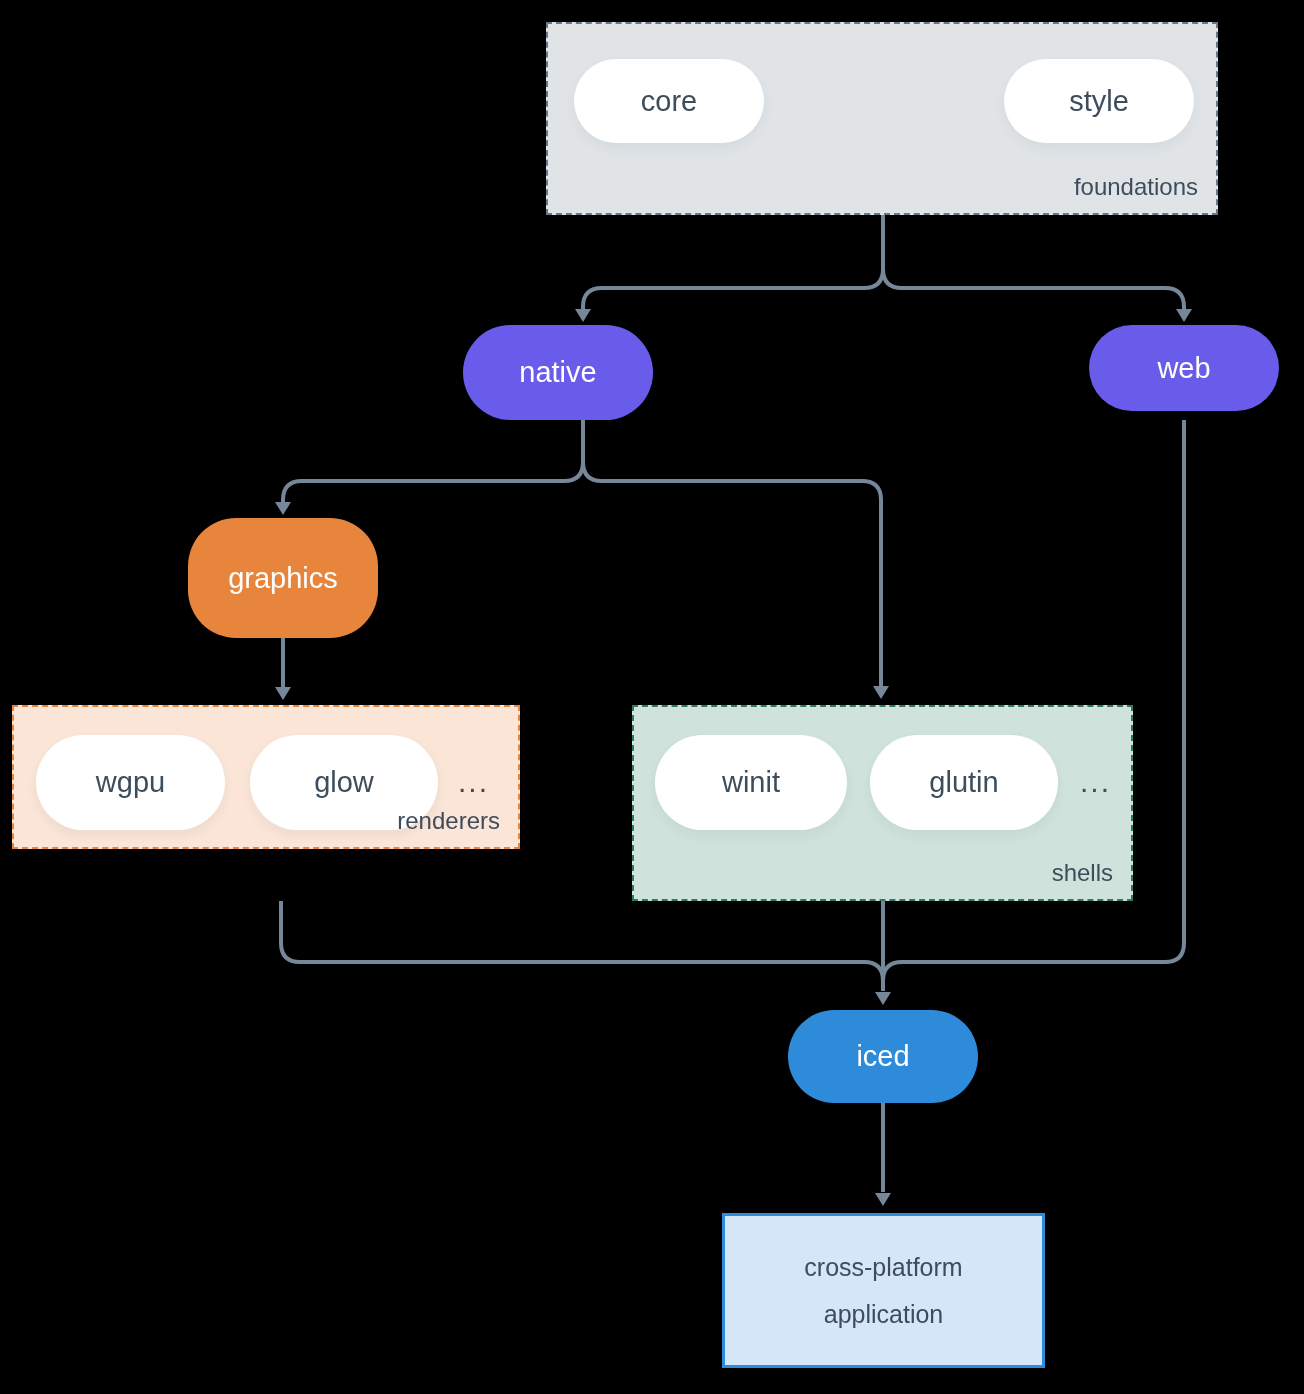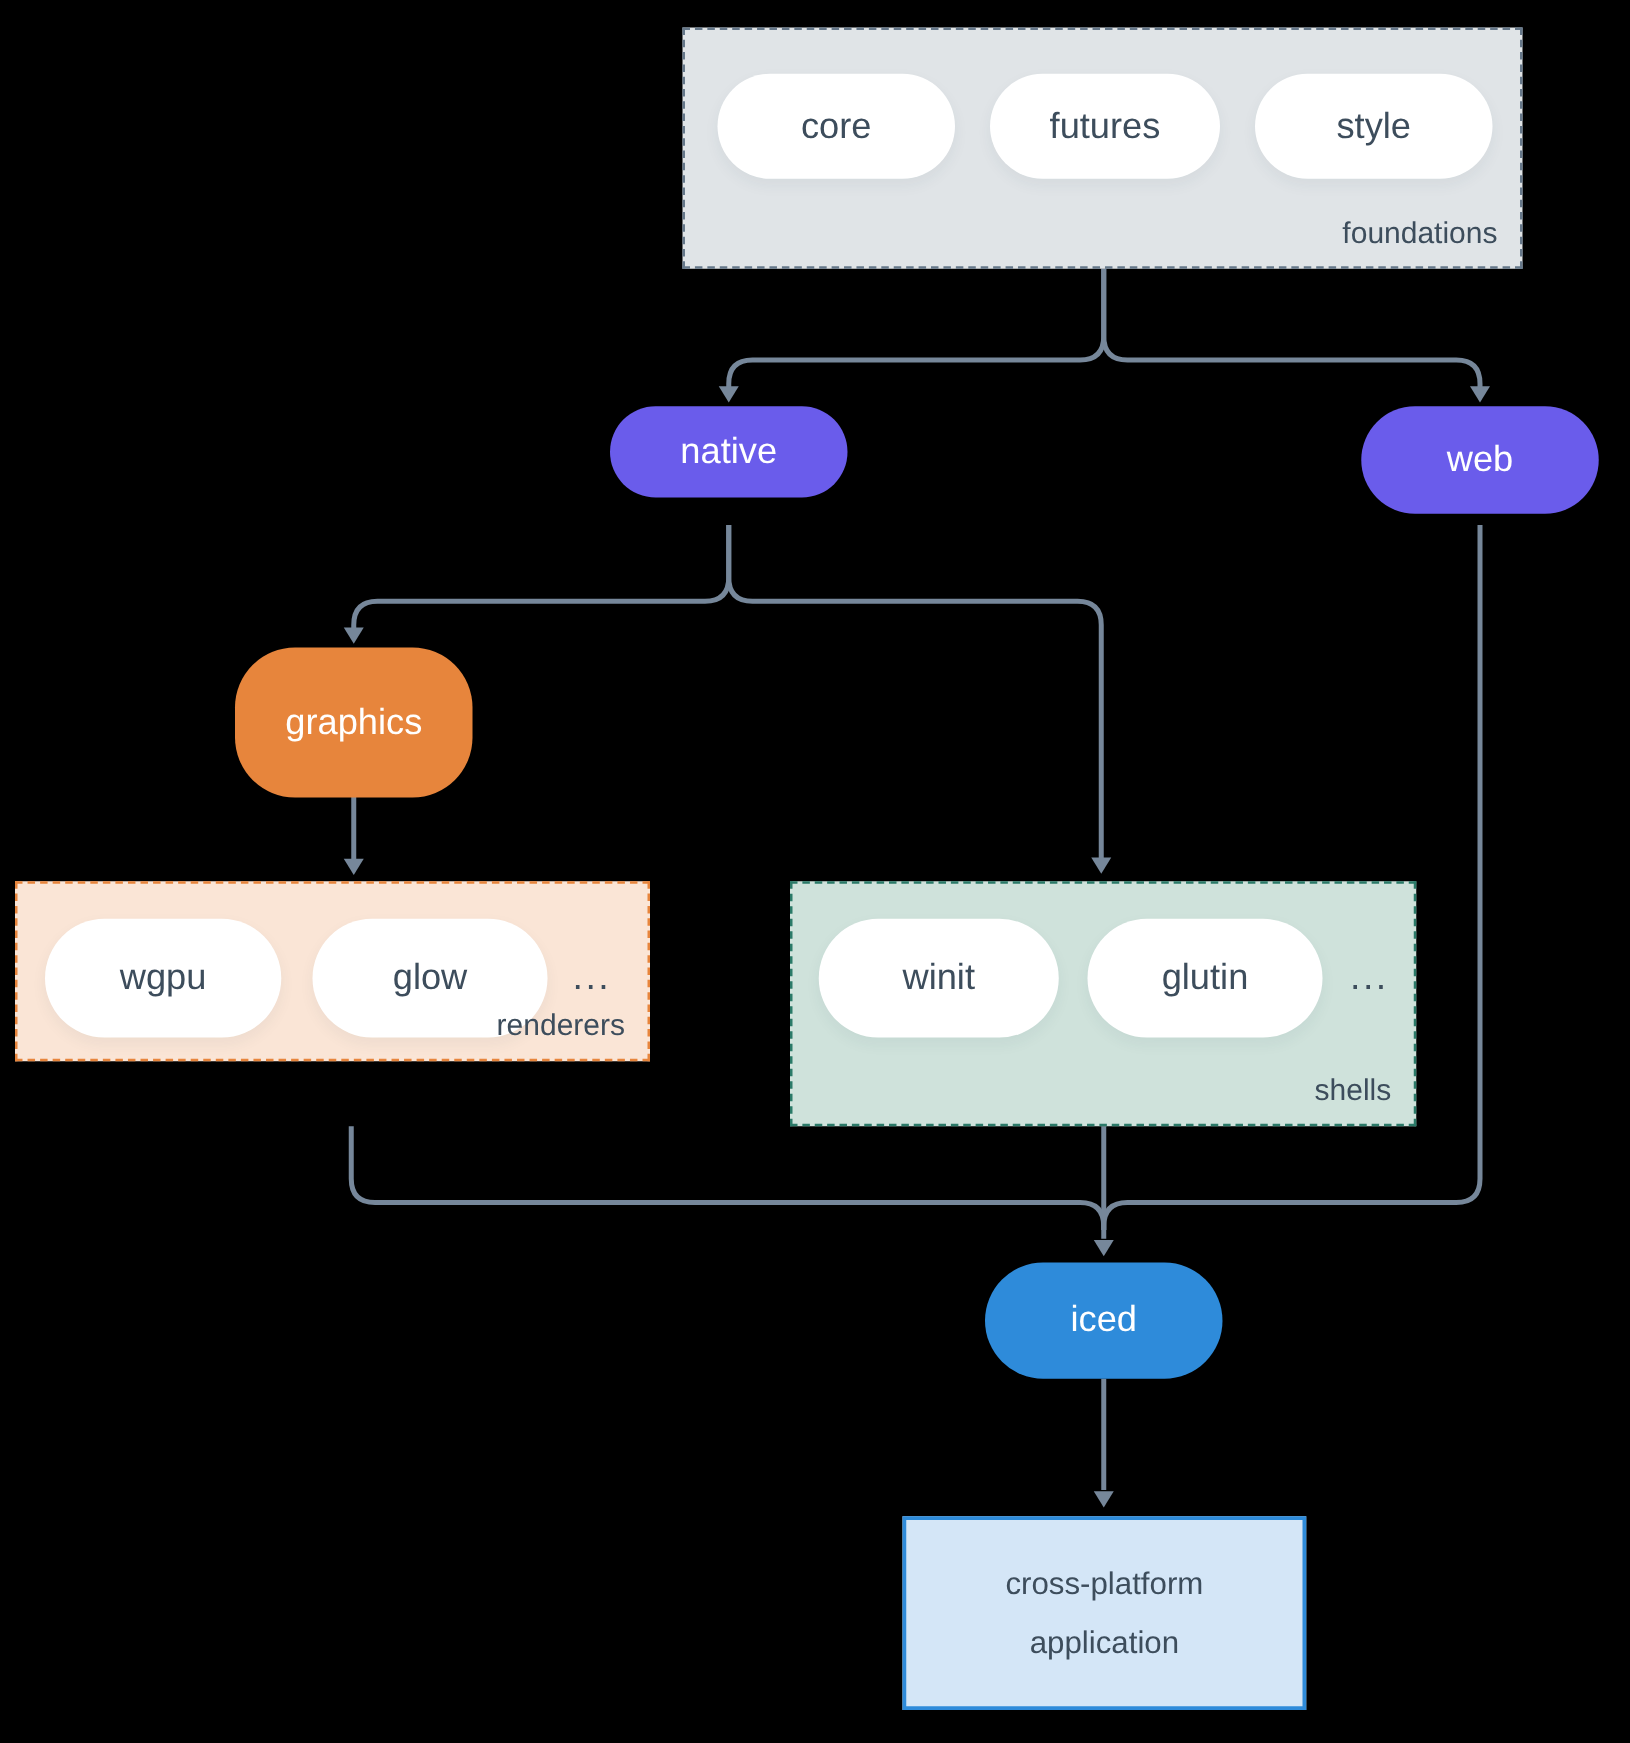--- a/index.html
+++ b/index.html
@@ -97,26 +97,25 @@
     <path d="M1184,420 L1184,943 Q1184,962 1165,962 L902,962 Q883,962 883,981 L883,984"></path>
     <path d="M883,901 L883,991"></path>
     <polygon points="875,992 891,992 883,1005"></polygon>
 
     <path d="M883,1103 L883,1192"></path>
     <polygon points="875,1193 891,1193 883,1206"></polygon>
   </svg>
 
   <div class="group group-foundations">
     <div class="pill pill-white" style="left:26px; top:35px; width:190px; height:84px;">core</div>
-    <div class="pill pill-white" style="left:244px; top:35px; width:184px; height:84px;">futures</div>
     <div class="pill pill-white" style="left:456px; top:35px; width:190px; height:84px;">style</div>
     <div class="group-label">foundations</div>
   </div>
 
-  <div class="pill pill-purple" style="left:488px; top:325px; width:190px; height:73px;">native</div>
+  <div class="pill pill-purple" style="left:463px; top:325px; width:190px; height:95px;">native</div>
   <div class="pill pill-purple" style="left:1089px; top:325px; width:190px; height:86px;">web</div>
 
   <div class="pill pill-orange" style="left:188px; top:518px; width:190px; height:120px;">graphics</div>
 
   <div class="group group-renderers">
     <div class="pill pill-white" style="left:22px; top:28px; width:189px; height:95px;">wgpu</div>
     <div class="pill pill-white" style="left:236px; top:28px; width:188px; height:95px;">glow</div>
     <div class="ellipsis" style="left:444px; top:58px;">...</div>
     <div class="group-label">renderers</div>
   </div>

